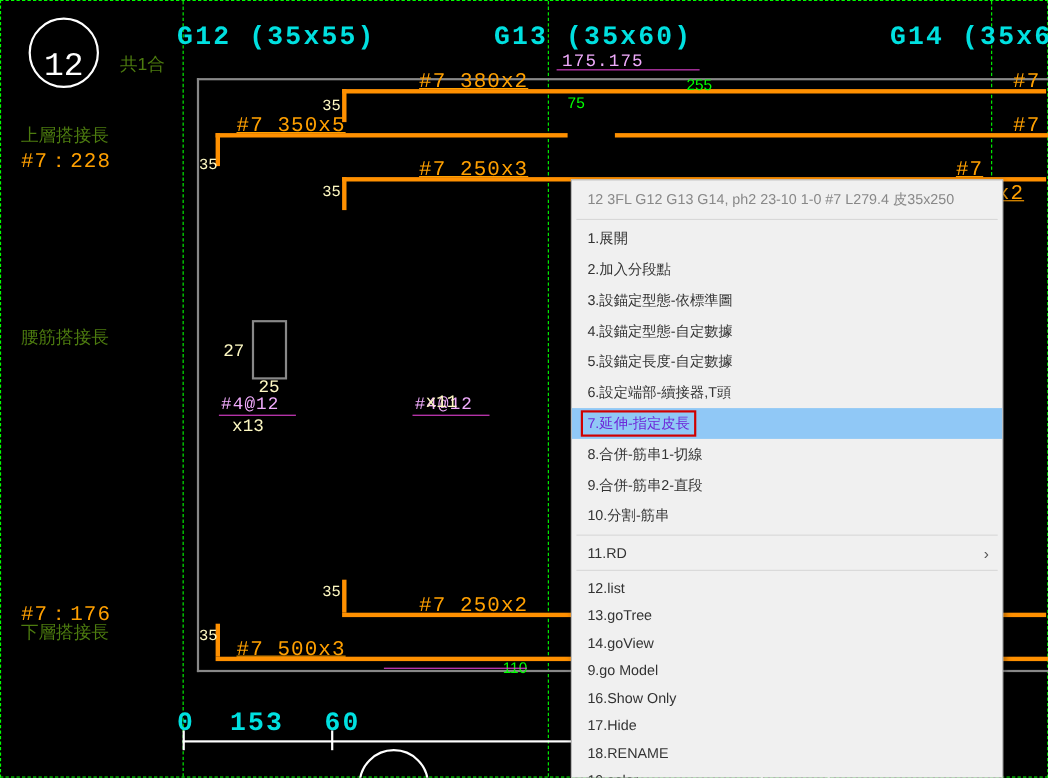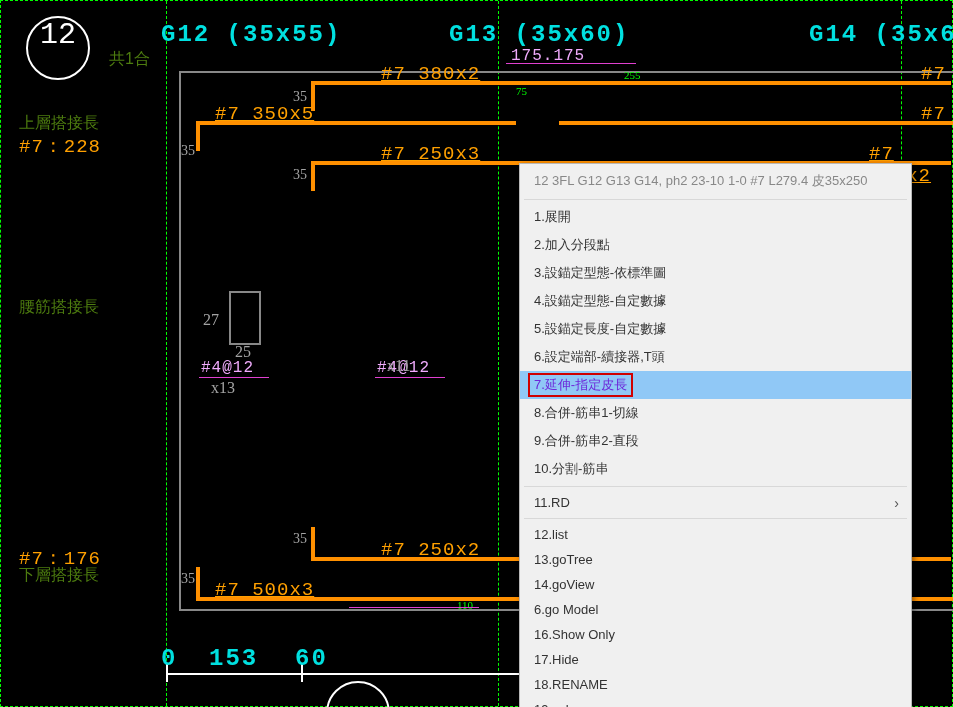--- a/index.html
+++ b/index.html
@@ -41,55 +41,55 @@
     font-size: 24px;
     letter-spacing: 2px;
     font-weight: bold;
   }
   .circle {
     position: absolute;
     border: 2px solid #fff;
     border-radius: 50%;
     color: #fff;
     display: flex;
-    align-items: flex-start;
+    align-items: flex-end;
     justify-content: center;
     font-family: "Courier New", monospace;
   }
   .yellow-text {
     position: absolute;
     color: #4d7c0f;
     font-family: "Microsoft JhengHei", sans-serif;
     font-size: 16px;
   }
   .yellow-mono {
     position: absolute;
     color: #ffa000;
     font-family: "Courier New", monospace;
     font-size: 19px;
     letter-spacing: 1px;
   }
   .red-mono {
     position: absolute;
-    color: #a3a3a3;
-    font-family: Liberation Serif, serif;
+    color: #fef9c3;
+    font-family: Liberation Mono, monospace;
     font-size: 14px;
   }
   .purple-mono {
     position: absolute;
     color: #f0abfc;
     font-family: "Courier New", monospace;
     font-size: 16px;
     letter-spacing: 1px;
   }
   .green-small {
     position: absolute;
     color: #00ff00;
-    font-family: Liberation Serif, serif;
-    font-size: 11px;
+    font-family: Liberation Sans, sans-serif;
+    font-size: 14px;
   }
   .orange-bar {
     position: absolute;
     background: #ff9000;
   }
   .pink-line {
     position: absolute;
     background: #e040d0;
   }
   .grey-line {
@@ -253,21 +253,21 @@
       </div>
     <div class="ctx-sep"></div>
     <div id="menu-g2">
         <div class="ctx-item ctx-arrow">11.RD</div>
       </div>
     <div class="ctx-sep"></div>
     <div id="menu-g3">
         <div class="ctx-item">12.list</div>
         <div class="ctx-item">13.goTree</div>
         <div class="ctx-item">14.goView</div>
-        <div class="ctx-item">6.go Model</div>
+        <div class="ctx-item">9.go Model</div>
         <div class="ctx-item">16.Show Only</div>
         <div class="ctx-item">17.Hide</div>
         <div class="ctx-item">18.RENAME</div>
         <div class="ctx-item">19.color</div>
       </div>
   </div>
 
 </div>
 
 </body></html>

